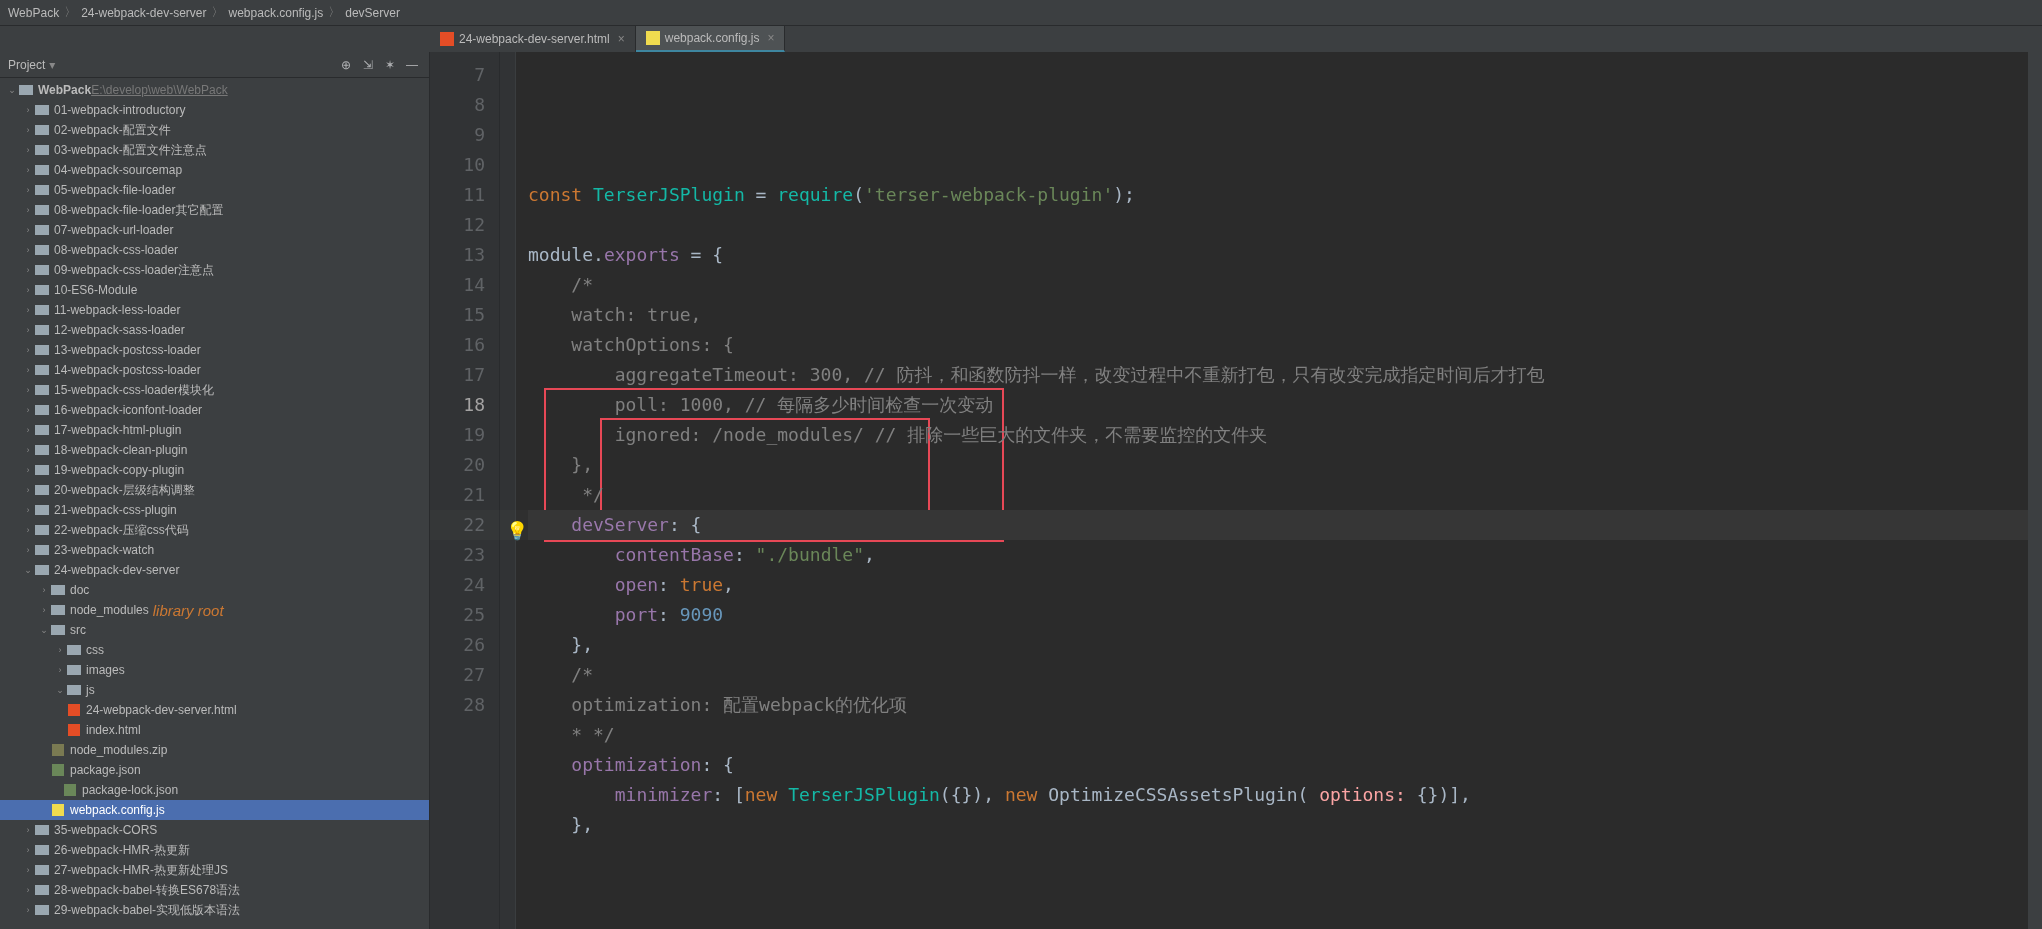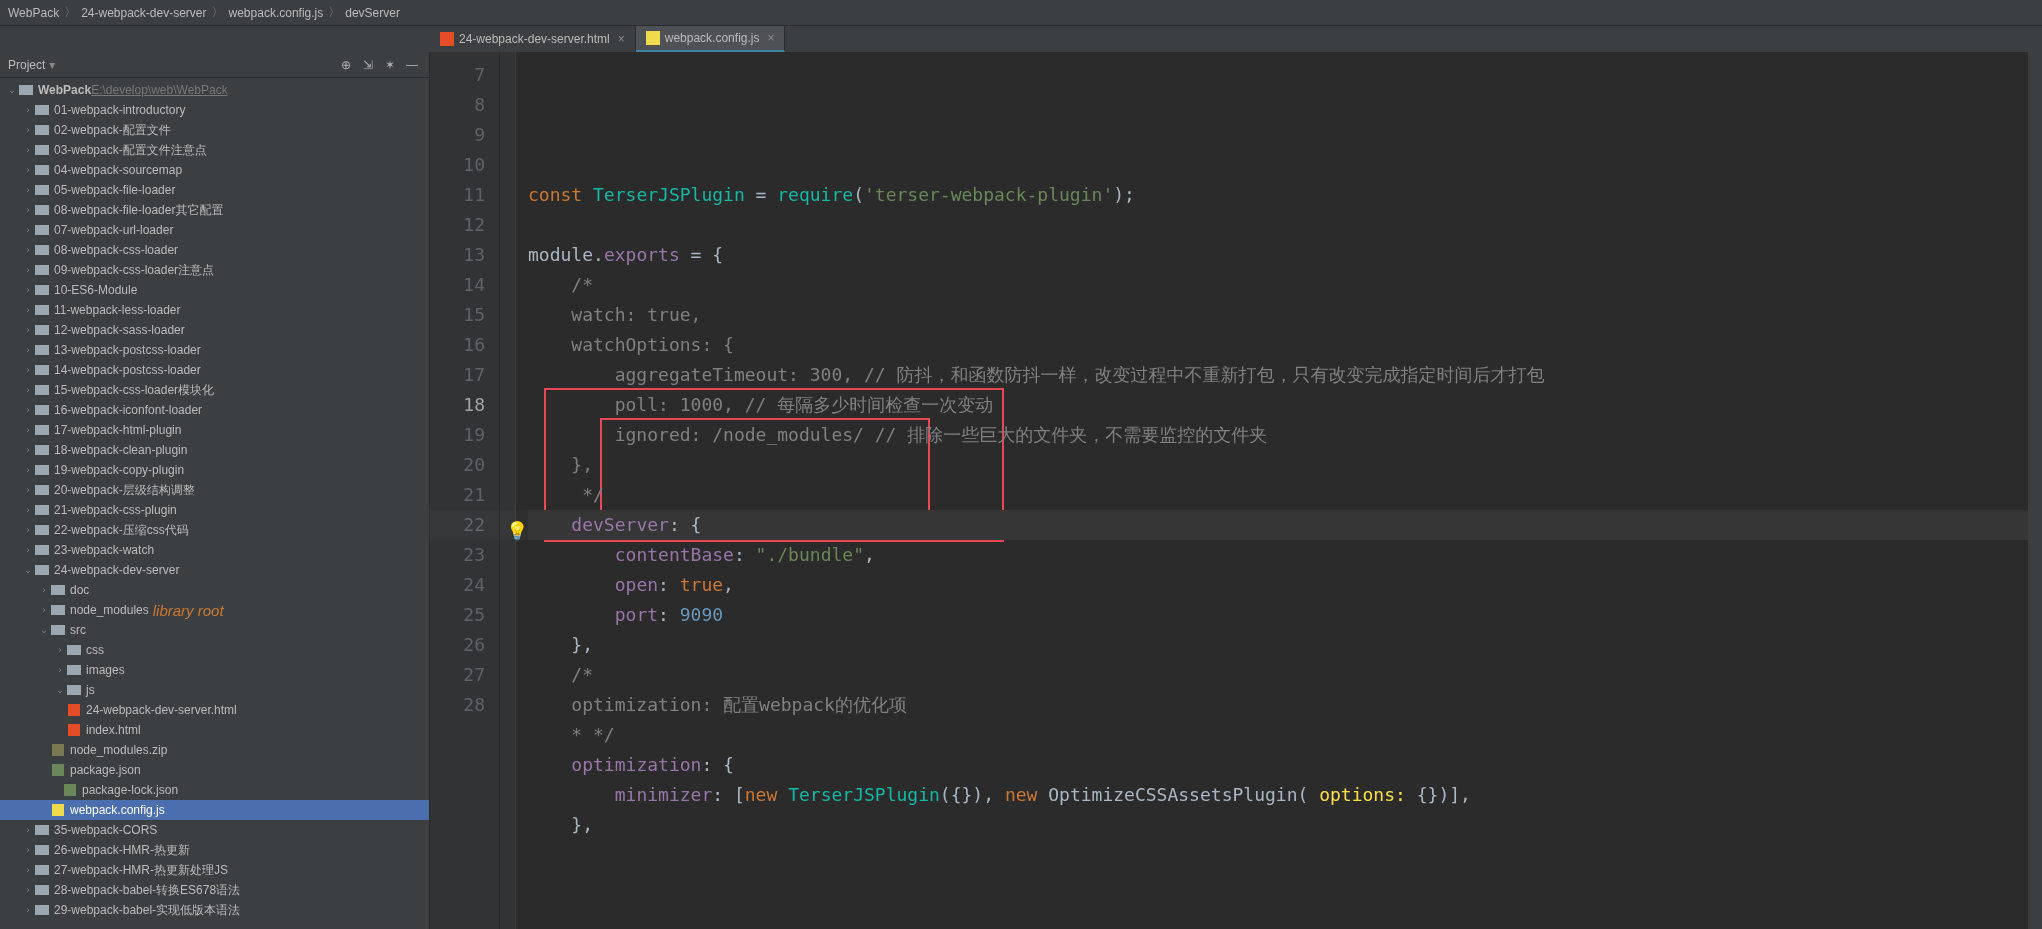--- a/index.html
+++ b/index.html
@@ -156,21 +156,21 @@
   background: rgba(255,255,255,0.02);
 }
 .kw { color: #cc7832; text-align: right; }
 .def { color: #14b8a6; }
 .ident { color: #a9b7c6; }
 .prop { color: #9876aa; }
 .str { color: #6a8759; }
 .num { color: #6897bb; }
 .cmt { color: #808080; }
 .op { color: #a9b7c6; }
-.param { color: #fde047; }
+.param { color: #fca5a5; }
 .cls { color: #a9b7c6; }
 .bulb {
   position: absolute;
   left: -22px;
   top: 6px;
   width: 16px;
   height: 16px;
   color: #f0a732;
 }
 .hlbox {

